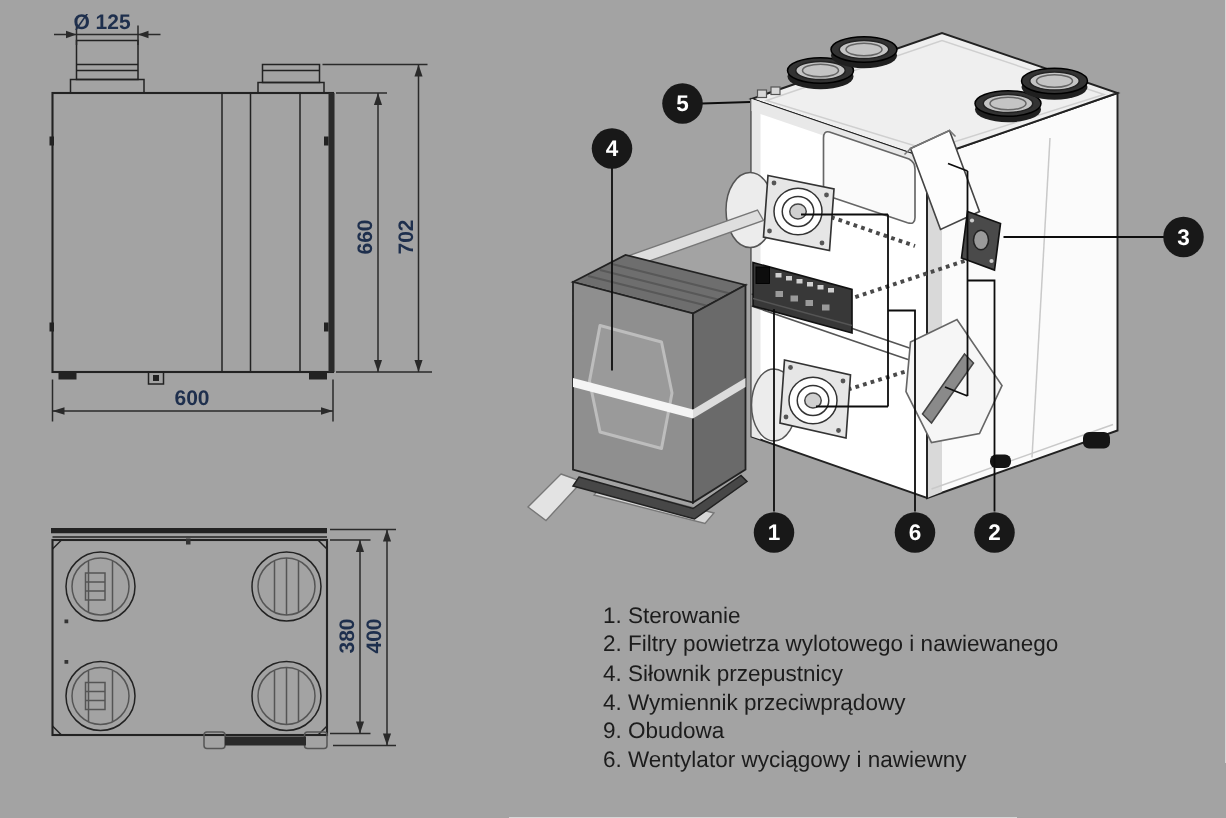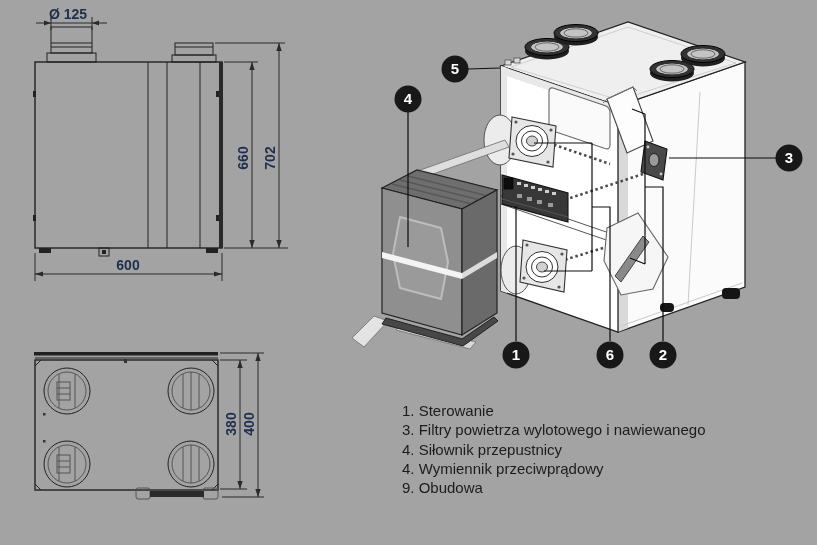--- a/index.html
+++ b/index.html
@@ -316,18 +316,19 @@
     </g>
     <g>
       <circle cx="663" cy="355" r="13.5" fill="#181818"></circle>
       <text class="callout-num" x="663" y="360.3" text-anchor="middle">2</text>
     </g>
   </g>
 </svg>
 
 <div class="legend">
   <div class="legend-item">1. Sterowanie</div>
-  <div class="legend-item">3. Filtry powietrza wylotowego i nawiewanego</div>
+  <div class="legend-item">2. Filtry powietrza wylotowego i nawiewanego</div>
   <div class="legend-item">4. Siłownik przepustnicy</div>
   <div class="legend-item">4. Wymiennik przeciwprądowy</div>
   <div class="legend-item">9. Obudowa</div>
+  <div class="legend-item">6. Wentylator wyciągowy i nawiewny</div>
 </div>
 </div>
 
 </body></html>

